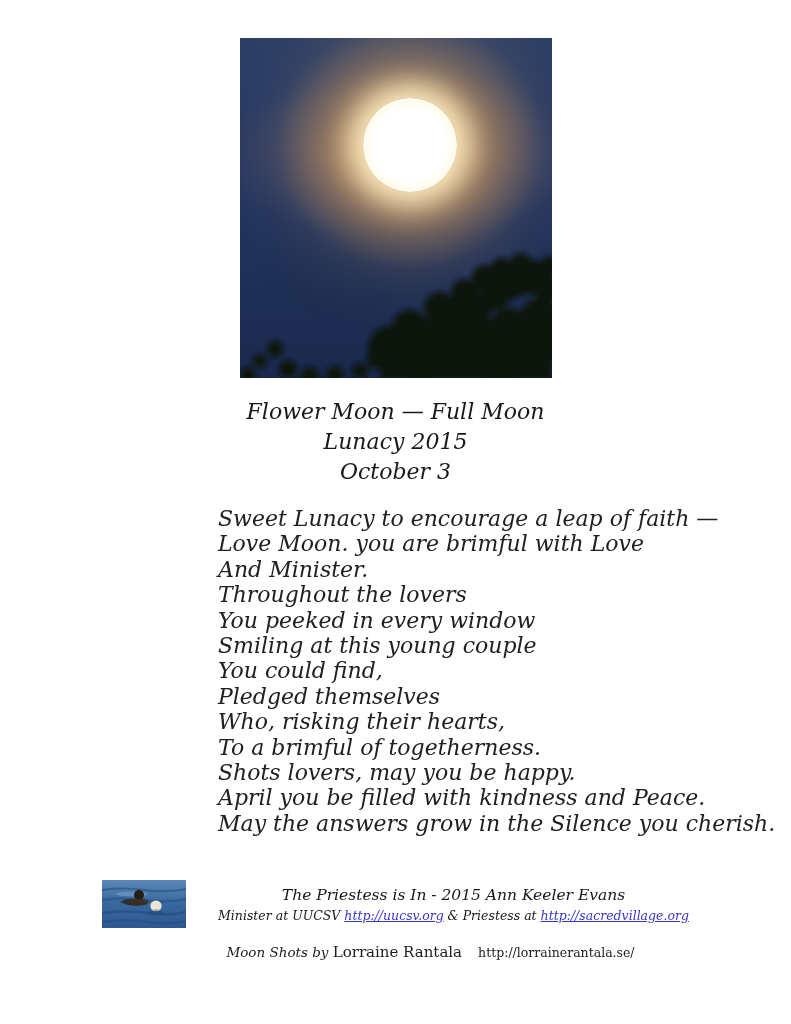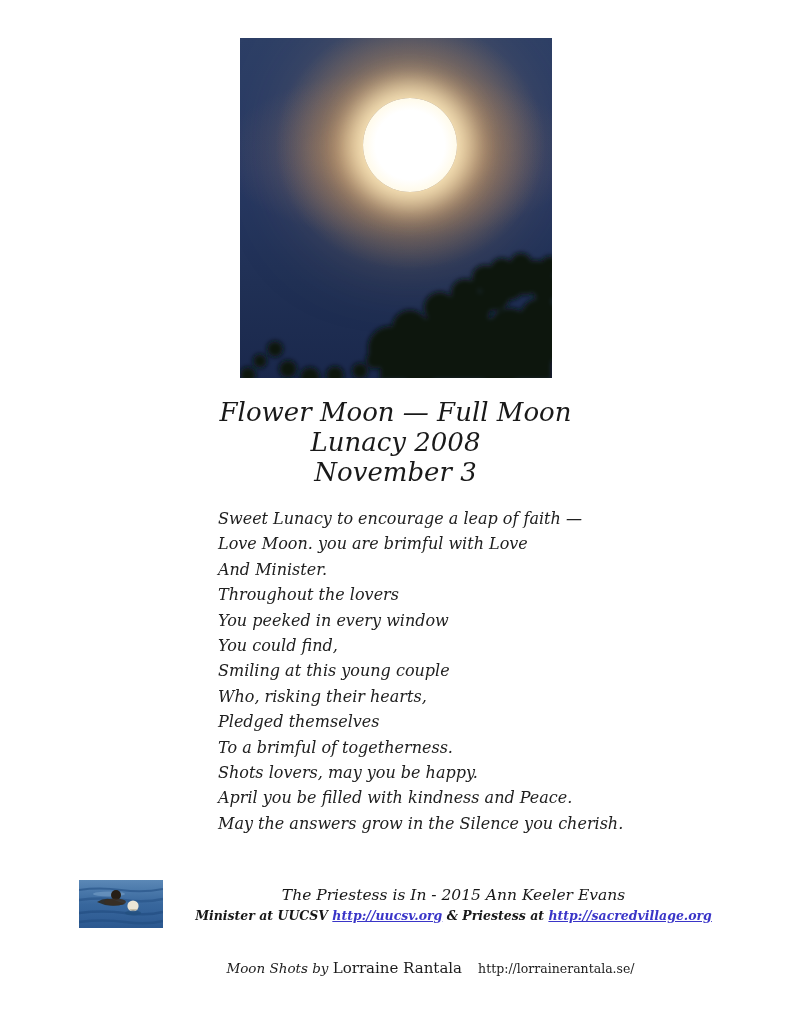--- a/index.html
+++ b/index.html
@@ -38,30 +38,30 @@
     background:radial-gradient(circle, #ffffff 52%, #fffae8 72%, #fcecc0 88%, rgba(250,220,160,0.85) 100%);
     box-shadow:0 0 28px 14px rgba(255,238,195,0.95), 0 0 85px 45px rgba(242,180,100,0.50);
   }
   .photo svg.trees { position:absolute; left:0; top:0; }
 
   
   .title-block {
     margin-top:19px;
     text-align:center;
     font-style:italic;
-    font-size:26px;
+    font-size:22px;
     line-height:30px;
     color:#191919;
   }
 
   
   .poem {
     margin:19px 0 0 218px;
     font-style:italic;
-    font-size:16px;
+    font-size:22px;
     line-height:25.4px;
     color:#202020;
     white-space:nowrap;
   }
 
   
   .footer-row {
     margin-top:44px;
     display:flex;
     justify-content:center;
@@ -75,29 +75,28 @@
     font-size:15.5px;
     color:#171717;
     line-height:20px;
   }
   .credit-line2 {
     font-style:italic;
     font-size:12.5px;
     color:#171717;
     margin-top:2px;
     line-height:17px;
-    font-weight:bold;
   }
   .link {
     color:#3a35c8;
     text-decoration:underline;
     cursor:pointer;
   }
   .bottom-line {
-    margin-top:31px;
+    margin-top:15px;
     text-align:center;
     padding-left:70px;
     color:#1c1c1c;
     line-height:18px;
   }
   .moonshots { font-style:italic; font-size:13.5px; }
   .photographer { font-style:normal; font-size:15px; }
   .site-url { font-style:normal; font-size:12.5px; margin-left:16px; }
 </style>
 </head>
@@ -147,34 +146,34 @@
       <circle cx="48" cy="331" r="9"></circle>
       <circle cx="35" cy="311" r="8"></circle>
       <circle cx="20" cy="323" r="7"></circle>
       <circle cx="8" cy="337" r="8"></circle>
     </g>
   </svg>
 </div>
 
 <div class="title-block">
   <div>Flower Moon — Full Moon</div>
-  <div>Lunacy 2008</div>
-  <div>November 3</div>
+  <div>Lunacy 2015</div>
+  <div>October 3</div>
 </div>
 
 <div class="poem">
   <div>Sweet Lunacy to encourage a leap of faith —</div>
   <div>Love Moon. you are brimful with Love</div>
   <div>And Minister.</div>
   <div>Throughout the lovers</div>
   <div>You peeked in every window</div>
+  <div>Smiling at this young couple</div>
   <div>You could find,</div>
-  <div>Smiling at this young couple</div>
+  <div>Pledged themselves</div>
   <div>Who, risking their hearts,</div>
-  <div>Pledged themselves</div>
   <div>To a brimful of togetherness.</div>
   <div>Shots lovers, may you be happy.</div>
   <div>April you be filled with kindness and Peace.</div>
   <div>May the answers grow in the Silence you cherish.</div>
 </div>
 
 <div class="footer-row">
   <svg class="thumb" width="84" height="48" viewBox="0 0 84 48">
     <defs>
       <linearGradient id="water" x1="0" y1="0" x2="0" y2="1">

